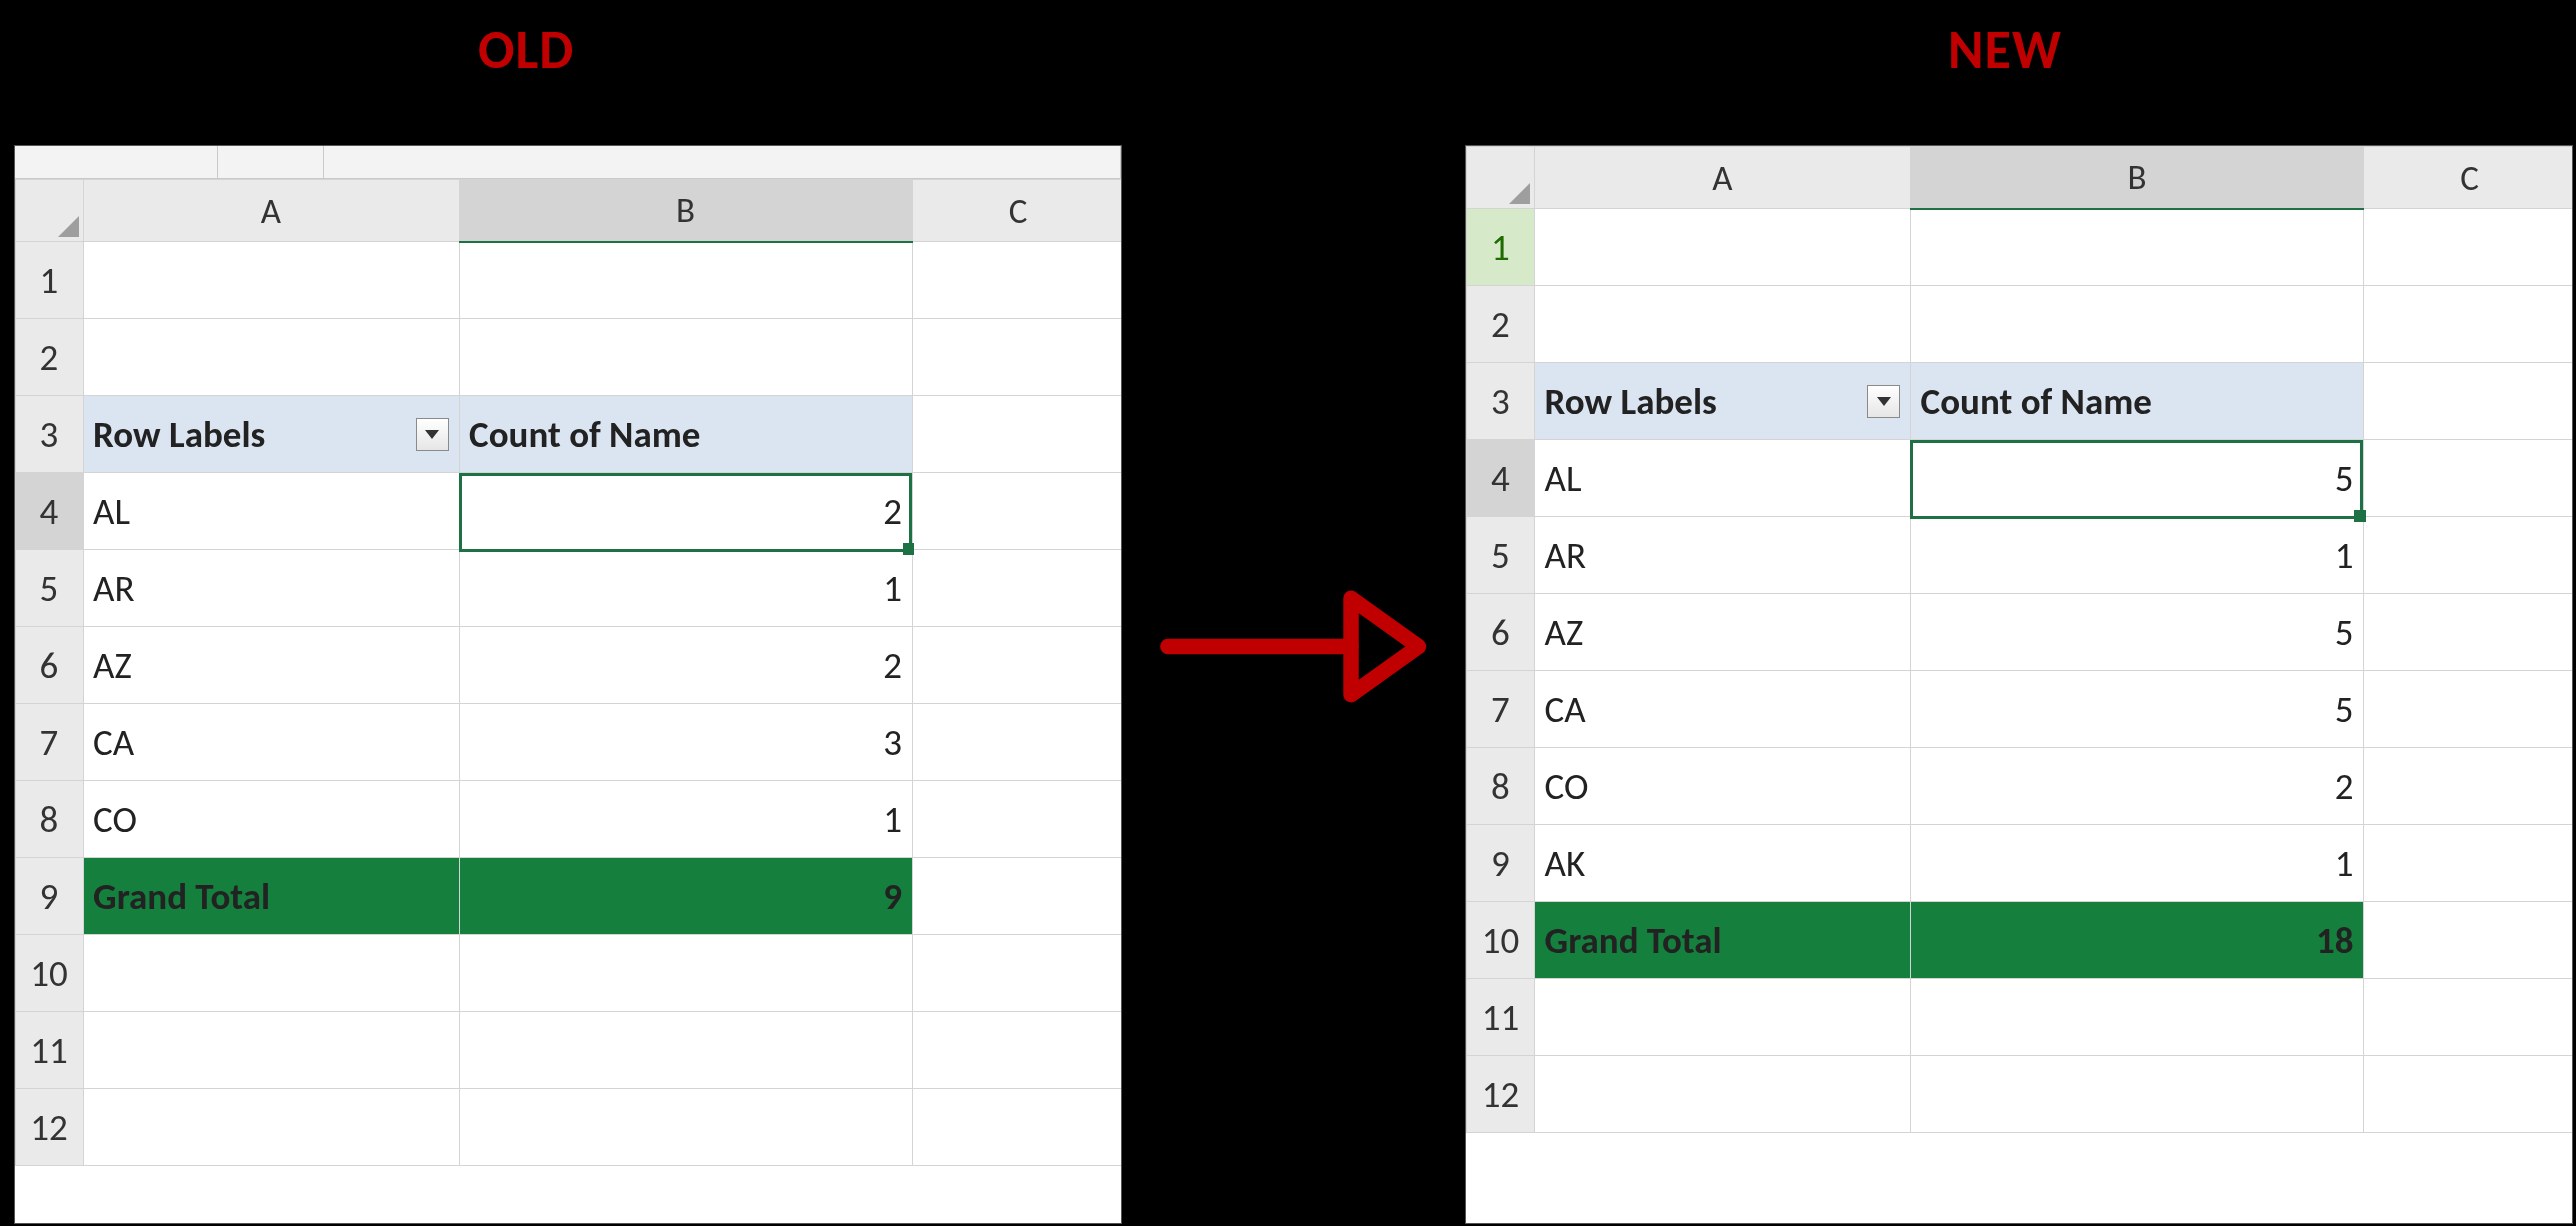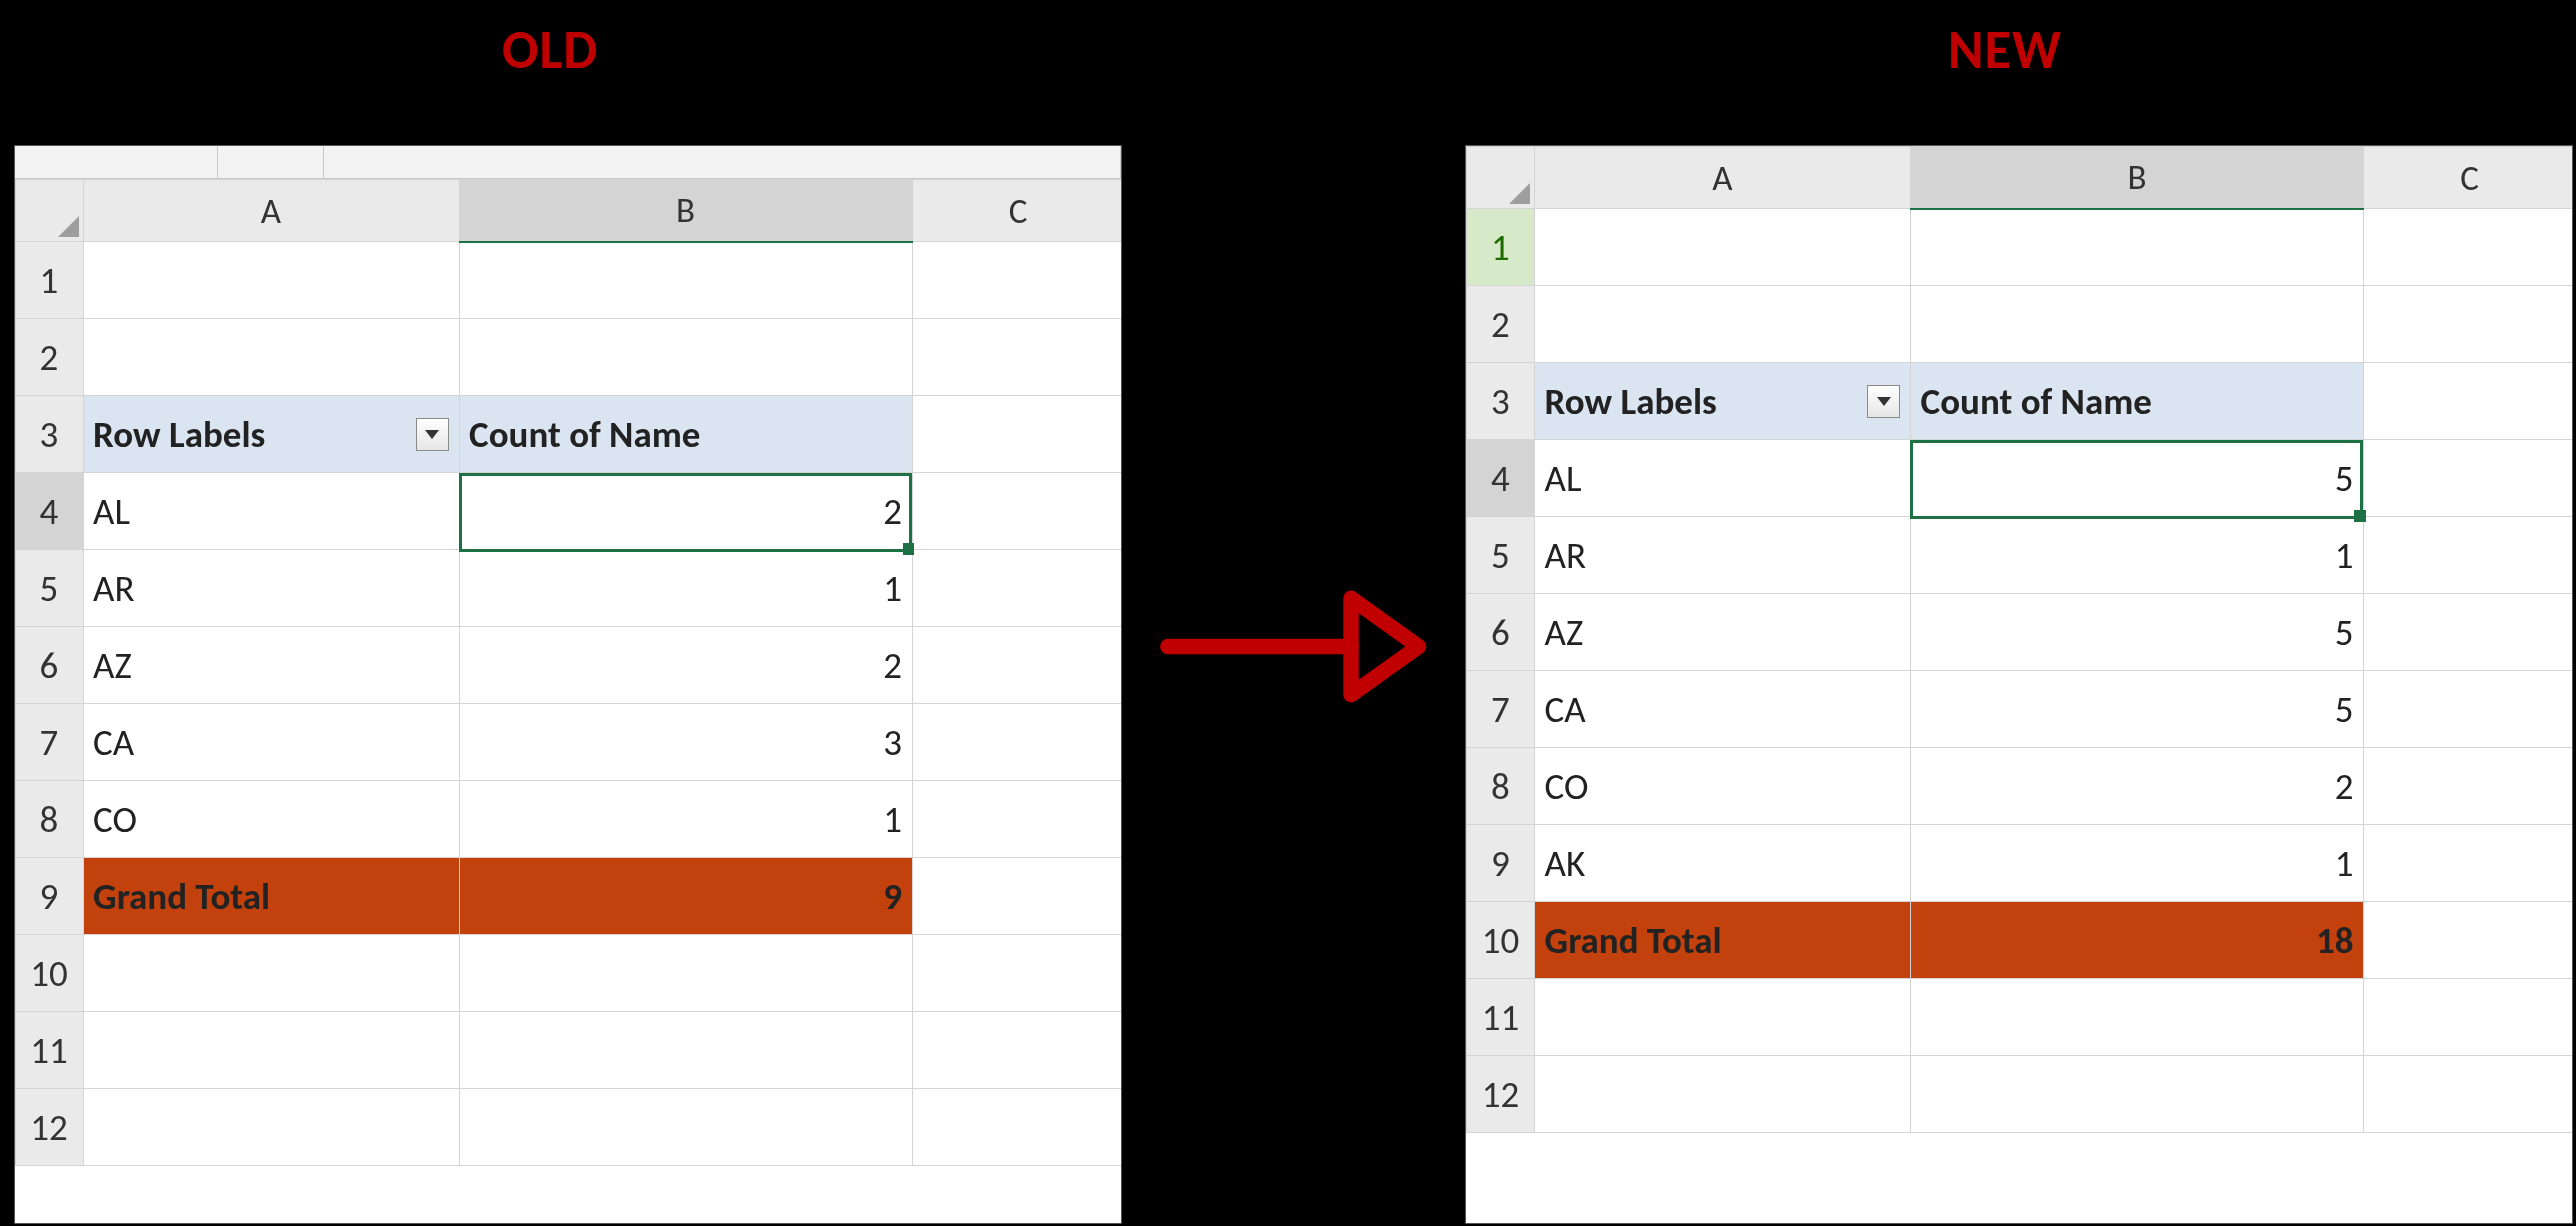--- a/index.html
+++ b/index.html
@@ -17,21 +17,21 @@
     position: relative;
   }
   .label-top {
     position: absolute;
     top: 17.4px;
     font-weight: 800;
     font-size: 54px;
     color: #c00000;
     letter-spacing: 1px;
   }
-  .label-old { left: 502px; }
+  .label-old { left: 478px; }
   .label-new { left: 1948px; }
 
   .panel {
     position: absolute;
     background: #fff;
     border: 1.9px solid #555;
     overflow: hidden;
   }
   .panel-old {
     top: 145px; left: 13.5px;
@@ -103,21 +103,21 @@
   .grid th.colhdr.activecol {
     background: #d4d4d4;
     border-bottom: 2.9px solid #1e7145;
   }
 
   .pvhdr {
     background: #dbe5f1 !important;
     font-weight: 700 !important;
   }
   .pvtotal td {
-    background: #c2410c;
+    background: #15803d;
     font-weight: 700;
   }
   .val { text-align: right; }
   .lab { text-align: left; }
 
   .rowlabels-wrap {
     display: flex;
     align-items: center;
     justify-content: space-between;
     height: 100%;

